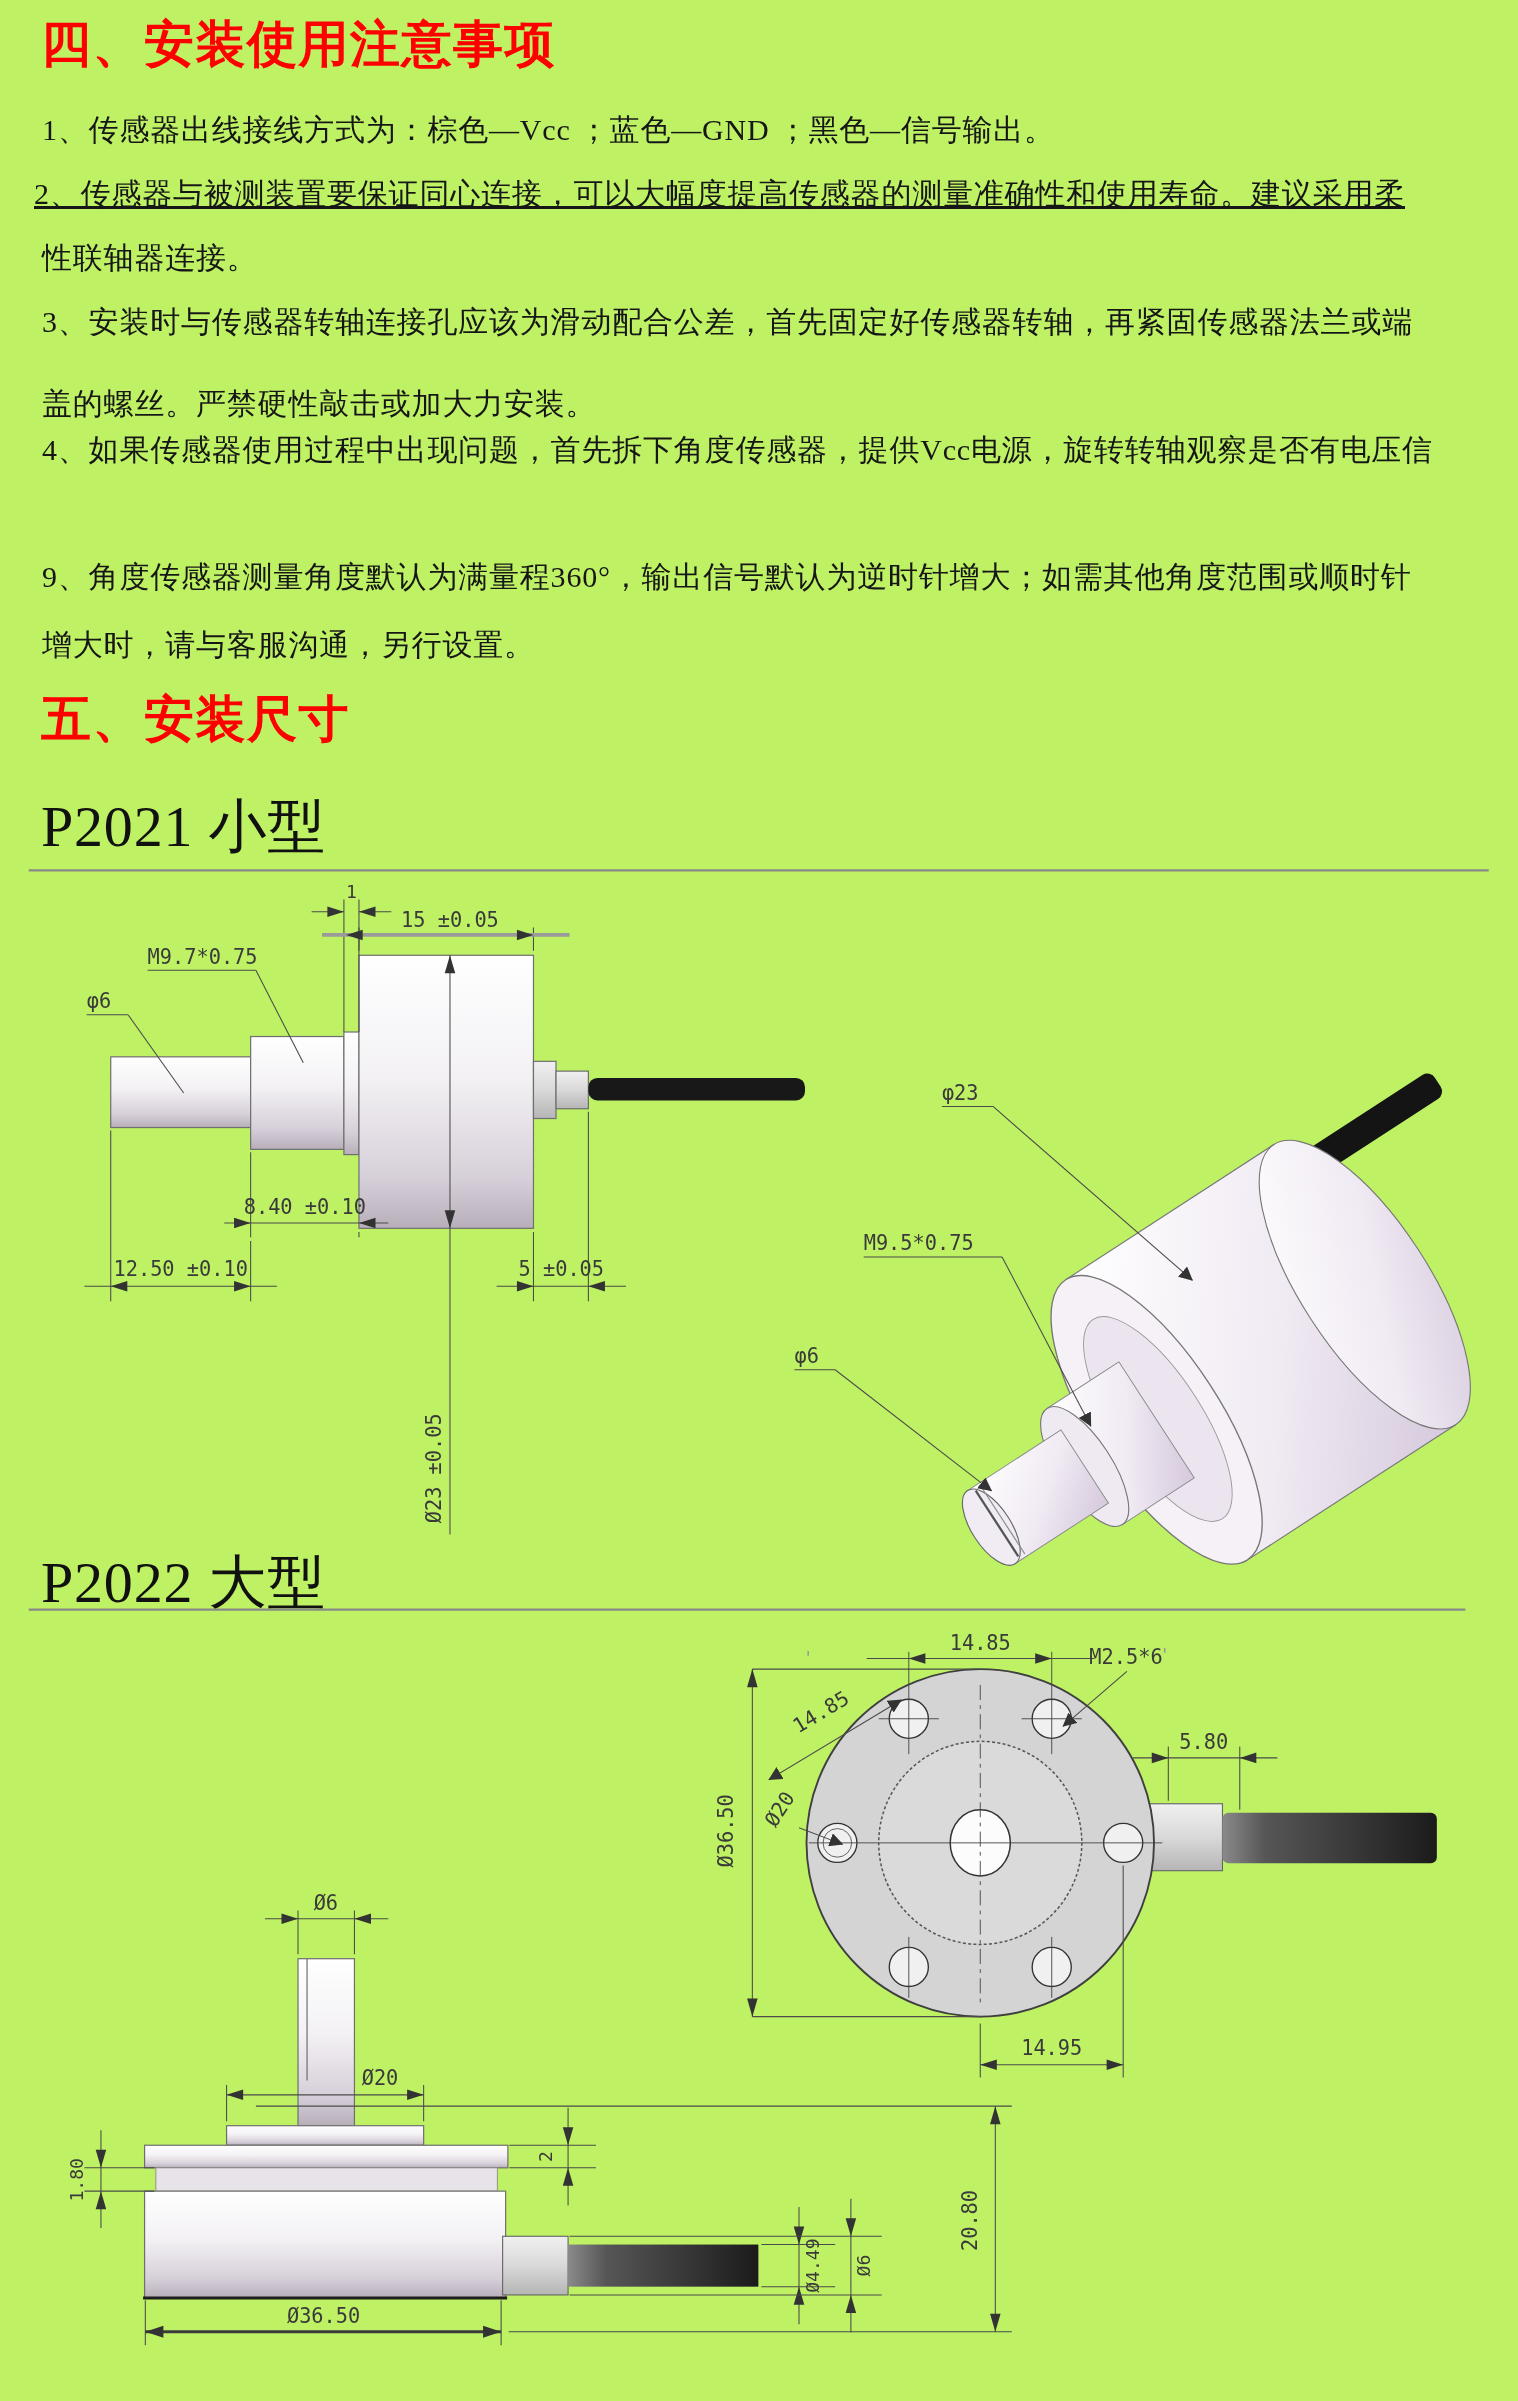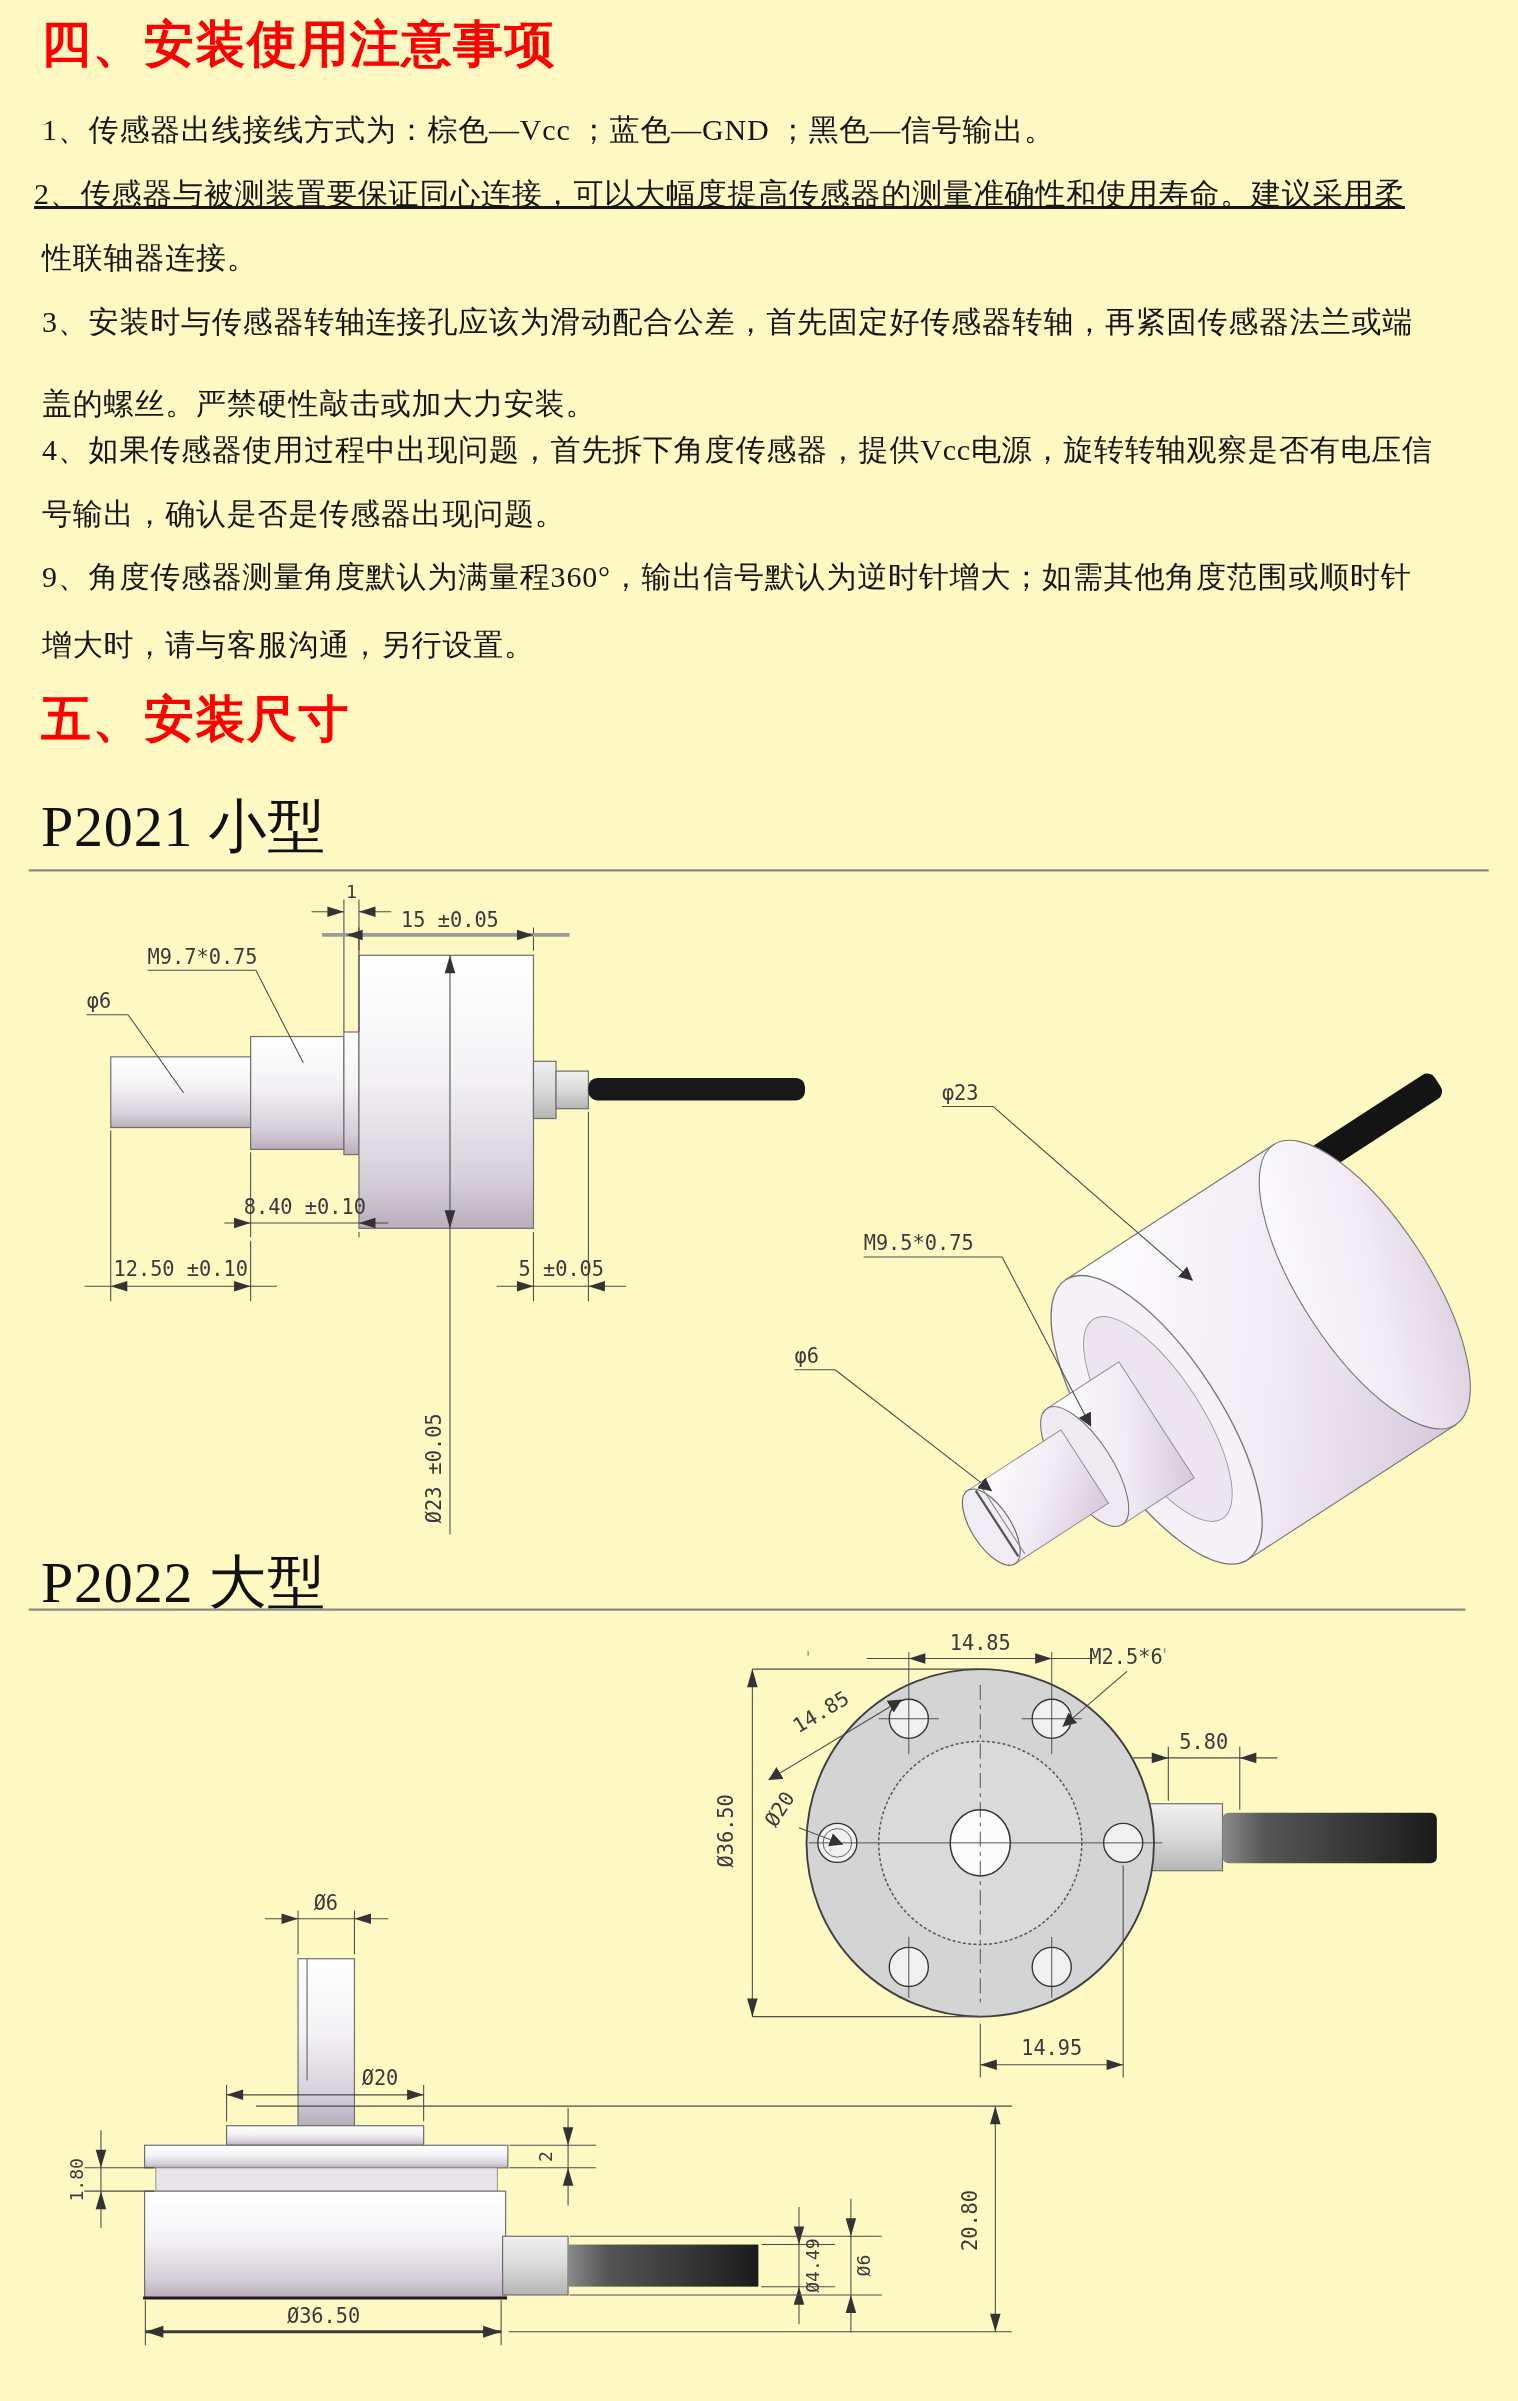--- a/index.html
+++ b/index.html
@@ -1,16 +1,16 @@
 <!DOCTYPE html>
 <html style="font-size:12px"><head>
 <meta charset="utf-8">
 <style>
   html,body{margin:0;padding:0;background:#fff;}
-  .page{position:relative;width:1519px;height:2401px;background:#fef9c3;overflow:hidden;
+  .page{position:relative;width:1519px;height:2401px;background:#bef264;overflow:hidden;
         font-family:"Liberation Serif","DejaVu Sans",serif;color:#1a1a1a;}
   .abs{position:absolute;white-space:nowrap;}
   .h-red{font-family:"Liberation Serif","DejaVu Sans",serif;font-weight:bold;font-size:50px;color:#fe0000;letter-spacing:1.5px;}
   .h-model{font-family:"Liberation Serif","DejaVu Sans",serif;font-size:58px;color:#111;letter-spacing:0.8px;}
   .body-line{font-size:30px;letter-spacing:0.8px;color:#161616;}
   svg text{font-family:"DejaVu Sans Mono","Liberation Mono",monospace;fill:#3a3a3a;}
   .dimtxt{font-size:27px;}
   .dimtxt-sm{font-size:24px;}
   .tick{font-size:24px;fill:#9a9a9a;}
   .thin{stroke:#4a4a4a;stroke-width:1.4;fill:none;}
@@ -23,21 +23,20 @@
 <div class="page">
 
   <div class="abs h-red" style="left:41px;top:10.5px;">四、安装使用注意事项</div>
 
   <div class="abs body-line" style="left:42px;top:110px;">1、传感器出线接线方式为：棕色—Vcc ；蓝色—GND ；黑色—信号输出。</div>
   <div class="abs body-line" style="left:34px;top:174px;text-decoration:underline;">2、传感器与被测装置要保证同心连接，可以大幅度提高传感器的测量准确性和使用寿命。建议采用柔</div>
   <div class="abs body-line" style="left:42px;top:238px;">性联轴器连接。</div>
   <div class="abs body-line" style="left:42px;top:302px;">3、安装时与传感器转轴连接孔应该为滑动配合公差，首先固定好传感器转轴，再紧固传感器法兰或端</div>
   <div class="abs body-line" style="left:42px;top:366px;margin-top:18px;">盖的螺丝。严禁硬性敲击或加大力安装。</div>
   <div class="abs body-line" style="left:42px;top:430px;">4、如果传感器使用过程中出现问题，首先拆下角度传感器，提供Vcc电源，旋转转轴观察是否有电压信</div>
-  <div class="abs body-line" style="left:42px;top:494px;">号输出，确认是否是传感器出现问题。</div>
   <div class="abs body-line" style="left:42px;top:557px;">9、角度传感器测量角度默认为满量程360°，输出信号默认为逆时针增大；如需其他角度范围或顺时针</div>
   <div class="abs h-red" style="left:41px;top:686px;">五、安装尺寸</div>
 
   <div class="abs body-line" style="left:42px;top:625px;">增大时，请与客服沟通，另行设置。</div>
   <div class="abs h-model" style="left:41px;top:788px;">P2021 小型</div>
   <div class="abs h-model" style="left:41px;top:1544px;">P2022 大型</div>
 
   <svg width="1519" height="2401" viewBox="0 0 2019 3192" style="position:absolute;left:0;top:0;">
     <defs>
       <linearGradient id="gMetal" x1="0" y1="0" x2="0" y2="1">

